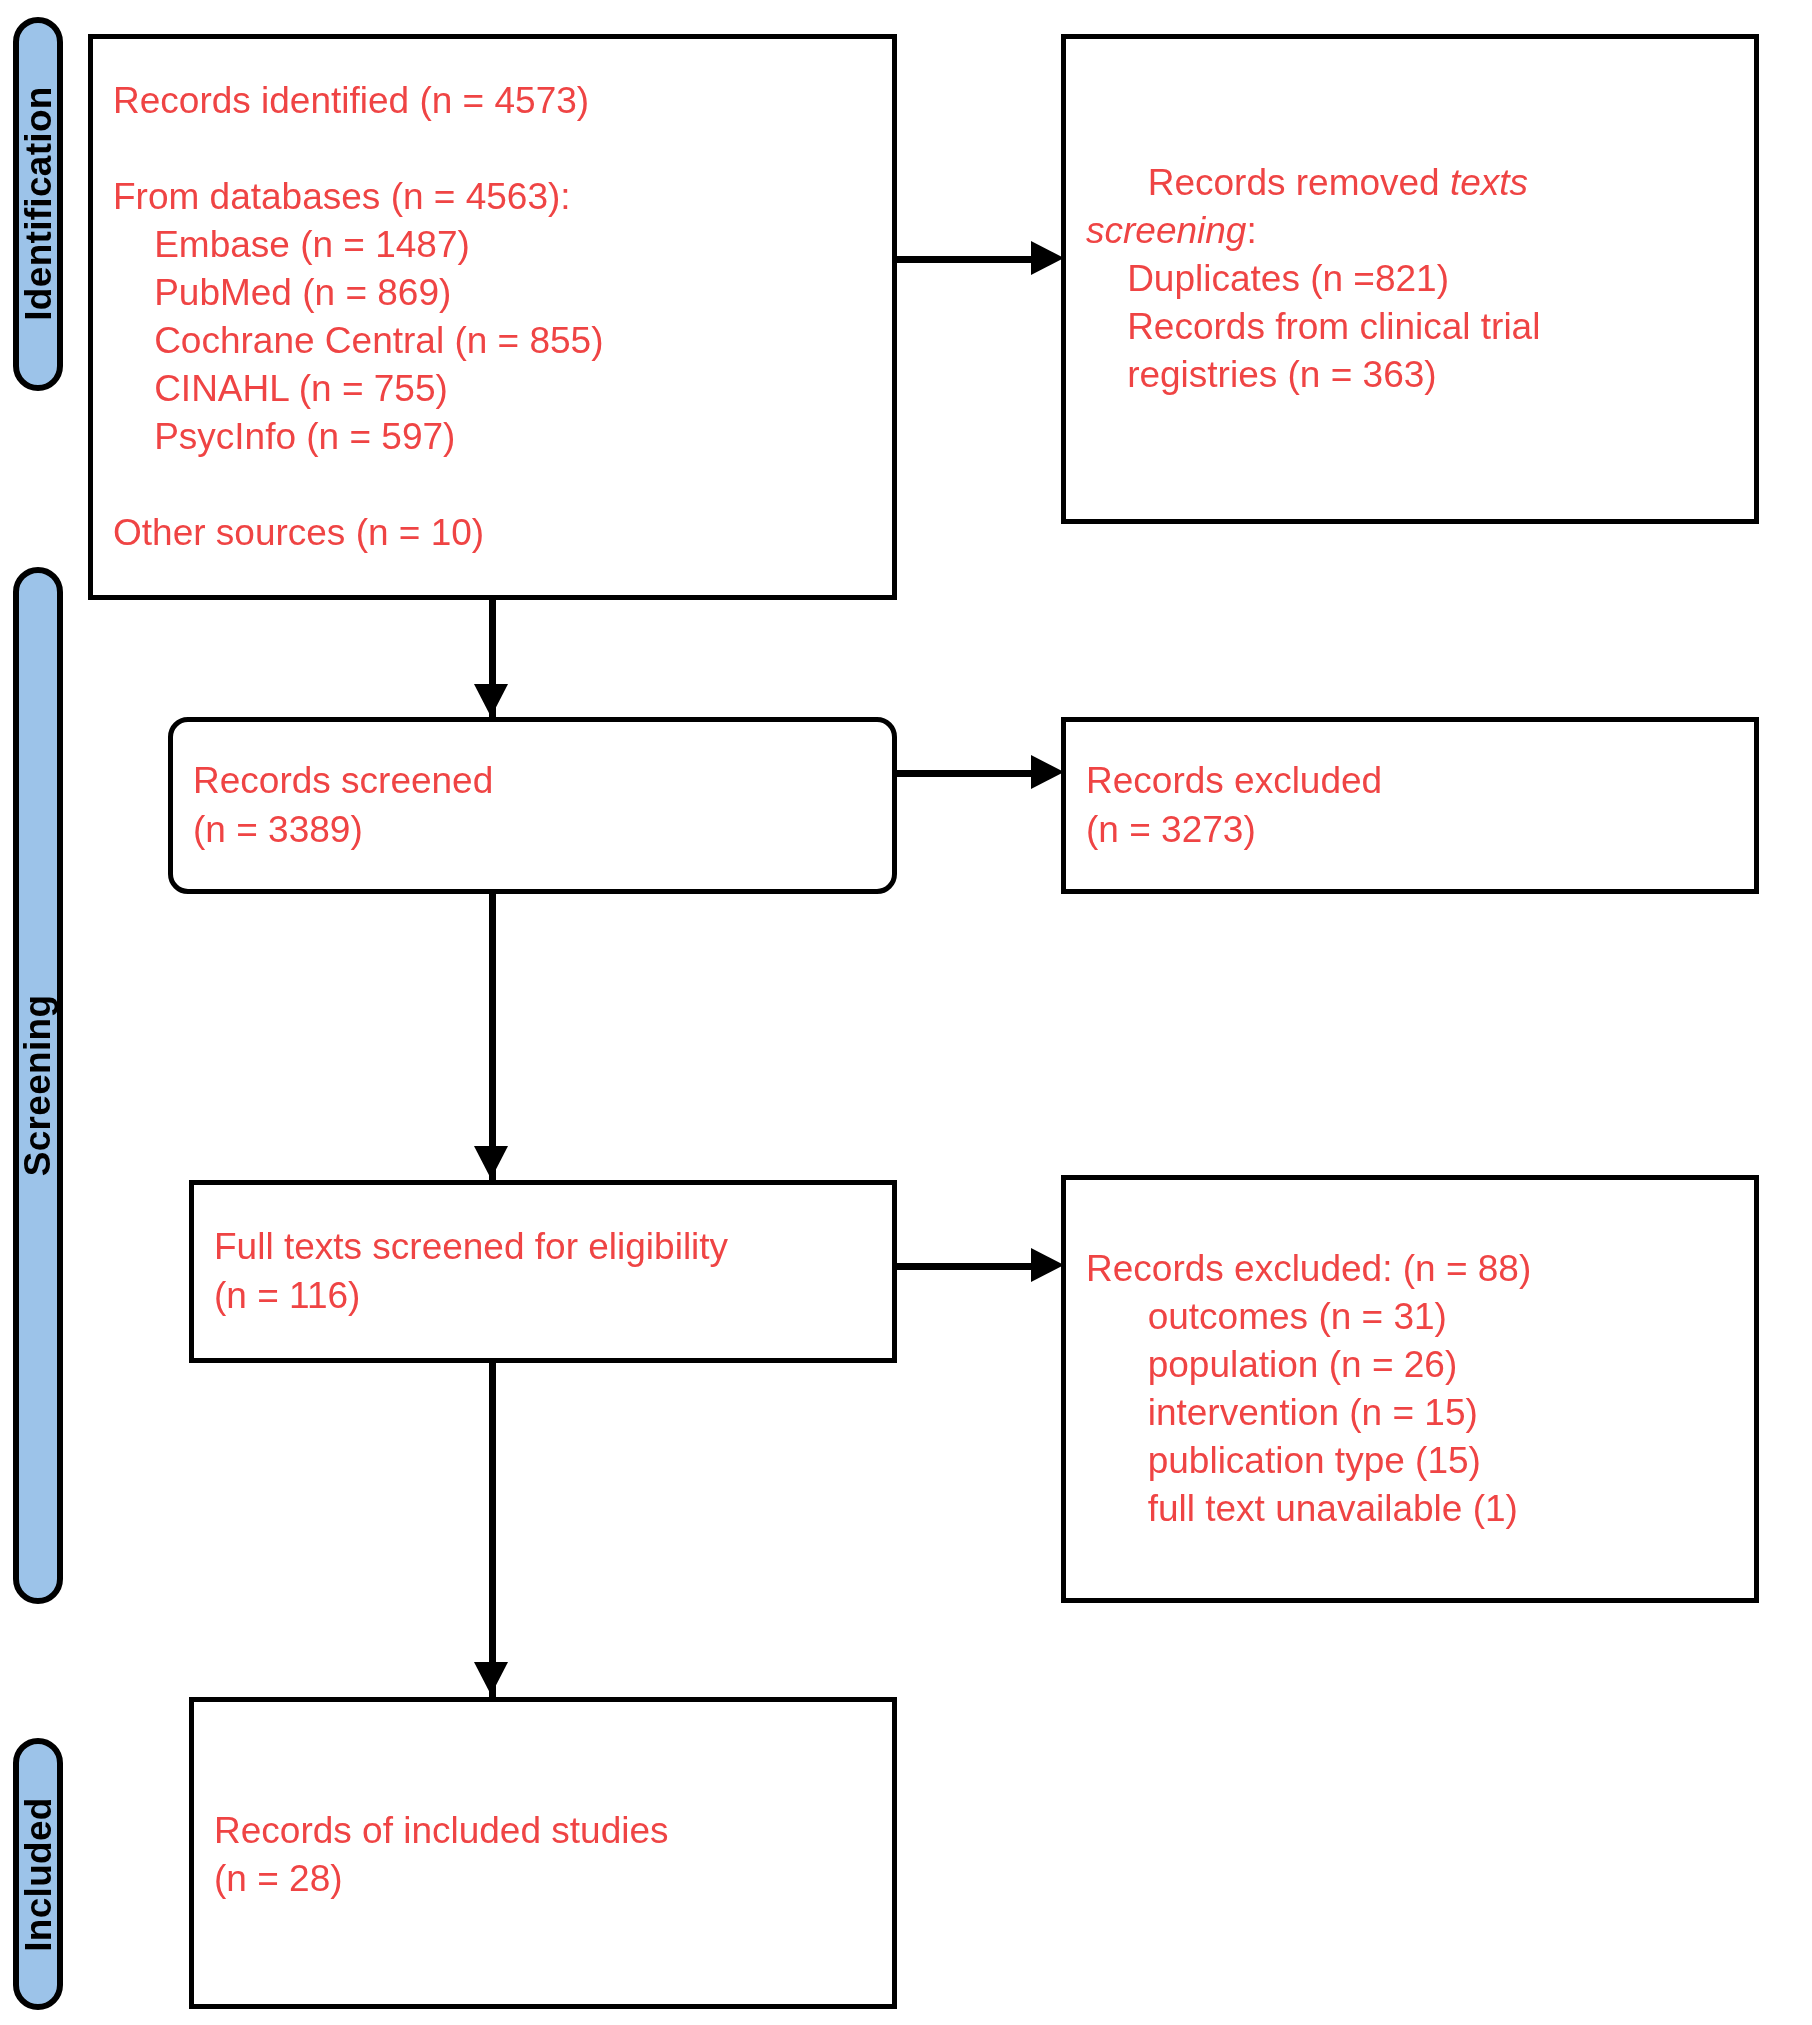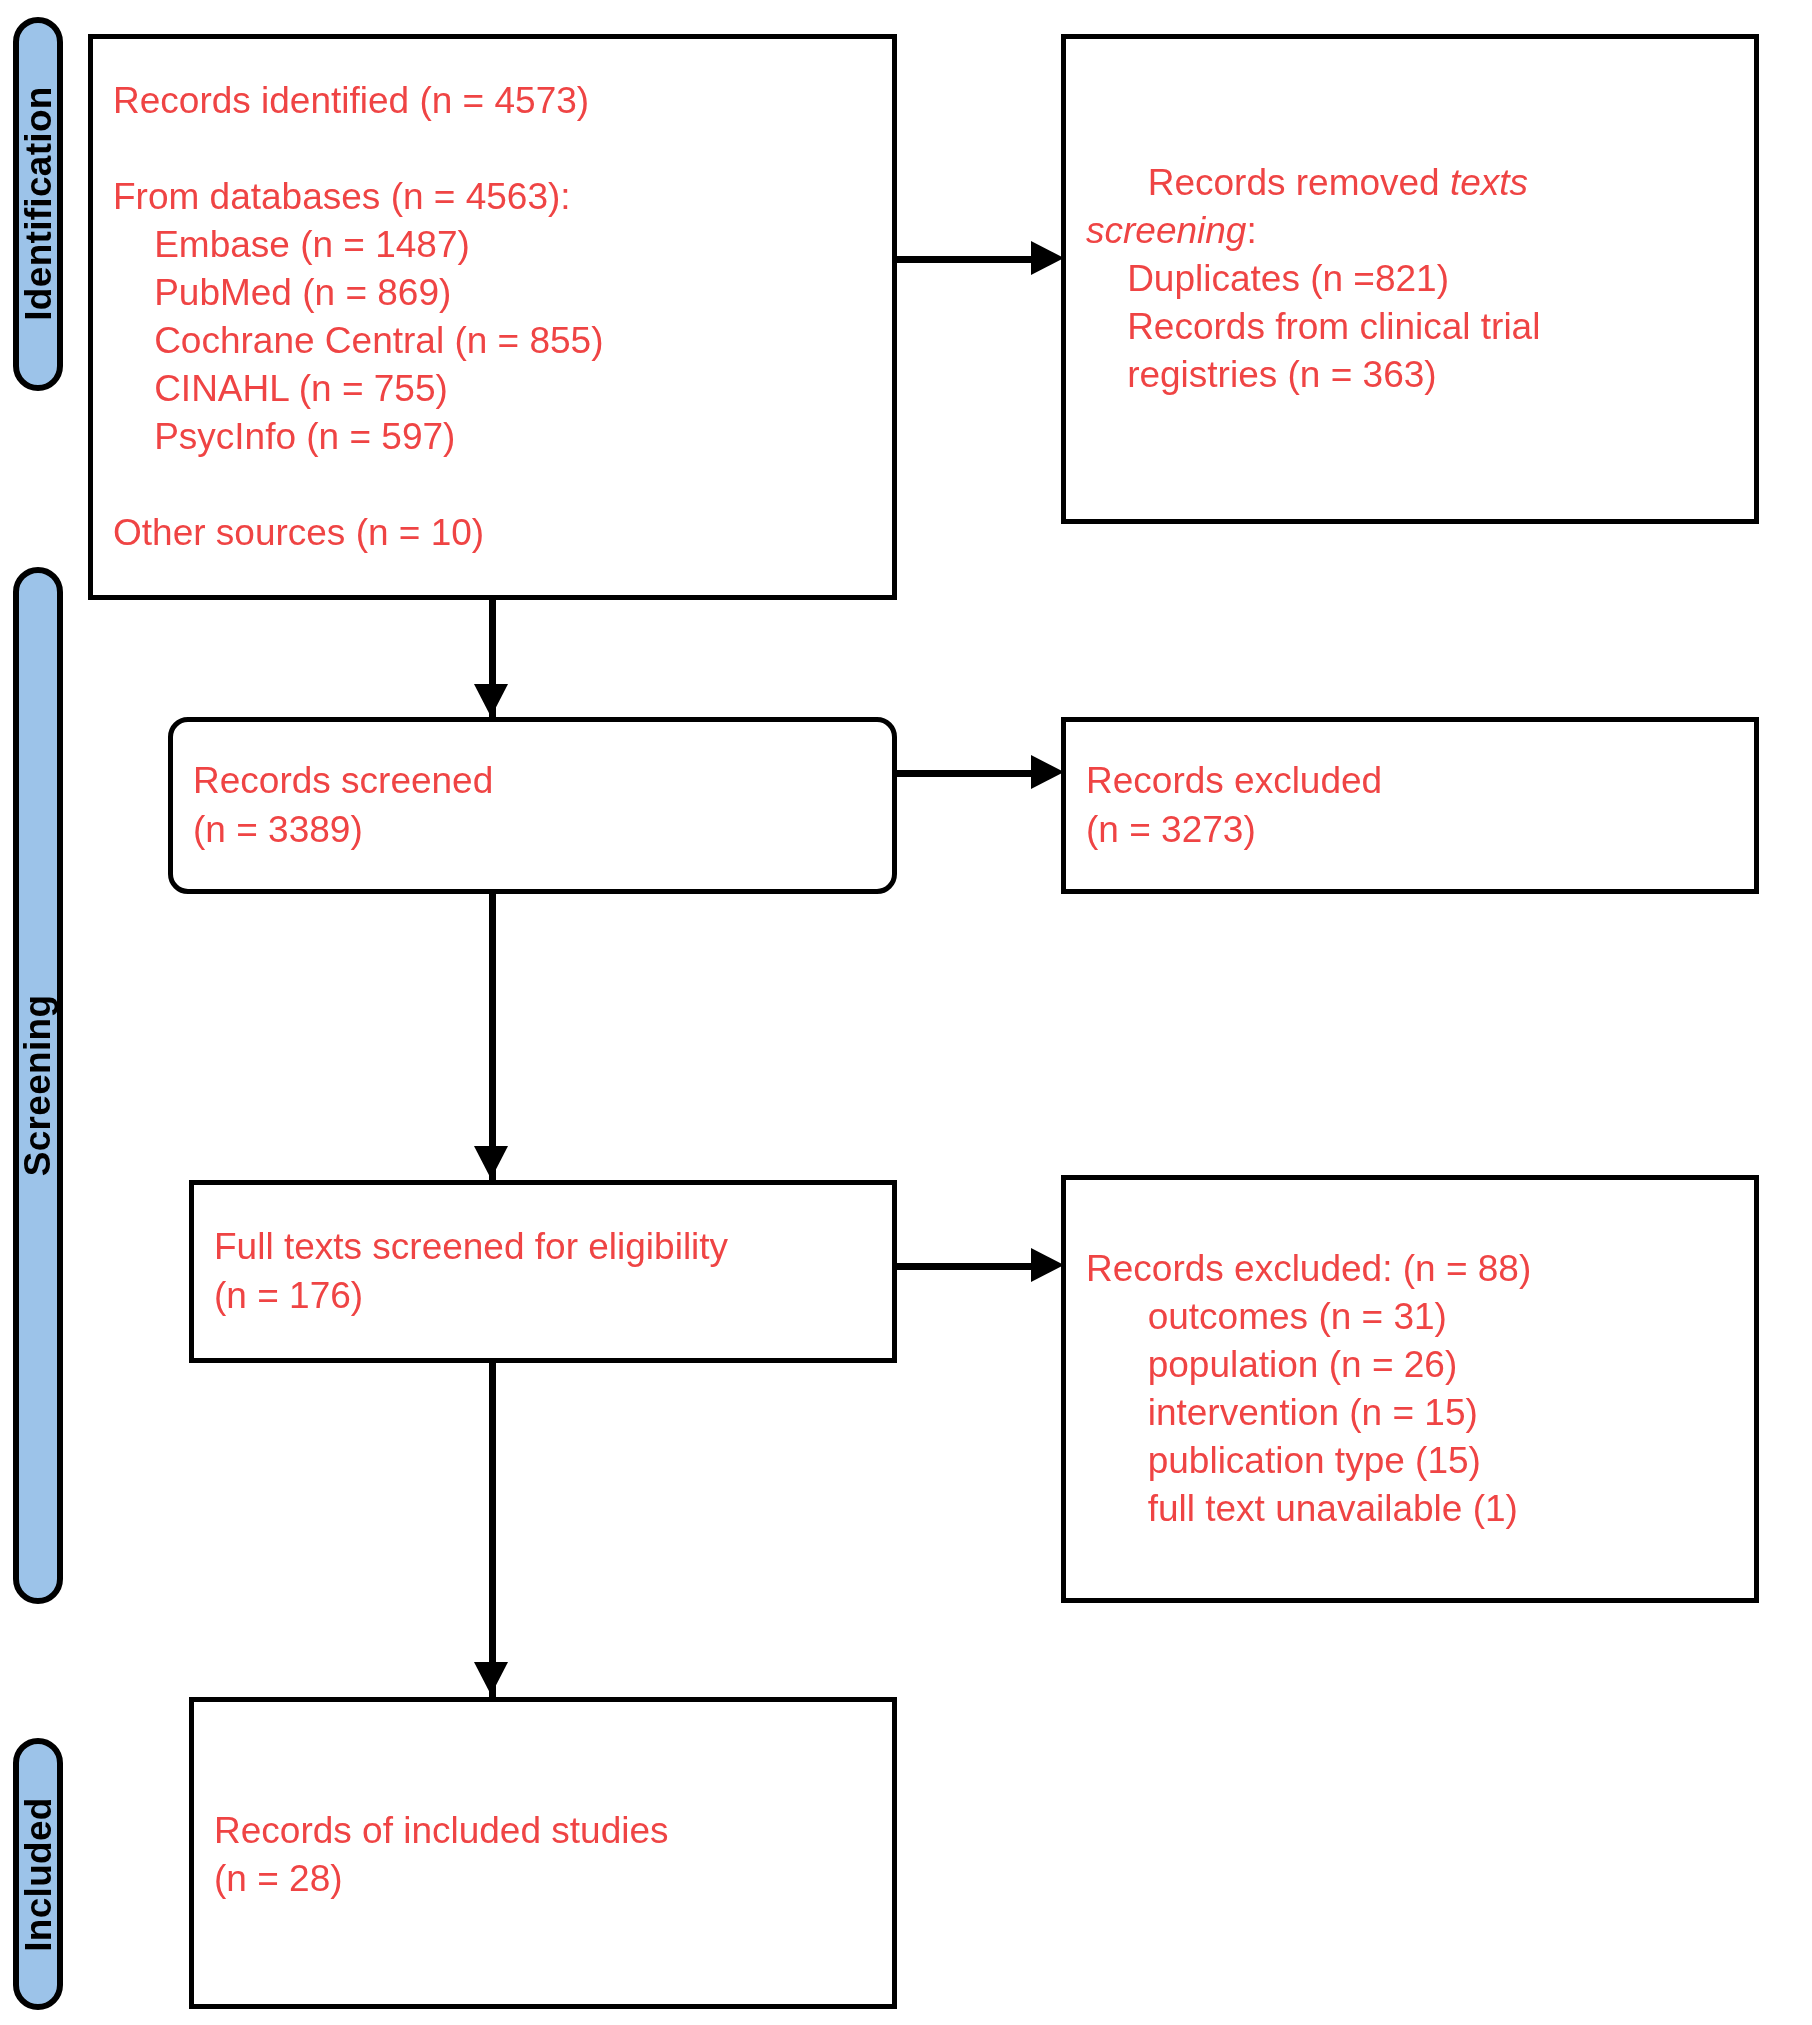--- a/index.html
+++ b/index.html
@@ -156,21 +156,21 @@
     <div class="head-right" style="left:134px; top:755px;"></div>
   </div>
 
   <div class="conn" style="left:0px; top:0px;">
     <div class="shaft-v" style="left:489px; top:894px; height:289px;"></div>
     <div class="head-down" style="left:474px; top:1146px;"></div>
   </div>
 
   <div class="flow-box" style="left:189px; top:1180px; width:708px; height:183px;">
     <div class="box-text">Full texts screened for eligibility
-(n = 176)</div>
+(n = 116)</div>
   </div>
 
   <div class="flow-box" style="left:1061px; top:1175px; width:698px; height:428px;">
     <div class="box-text">Records excluded: (n = 88)
       outcomes (n = 31)
       population (n = 26)
       intervention (n = 15)
       publication type (15)
       full text unavailable (1)</div>
   </div>

